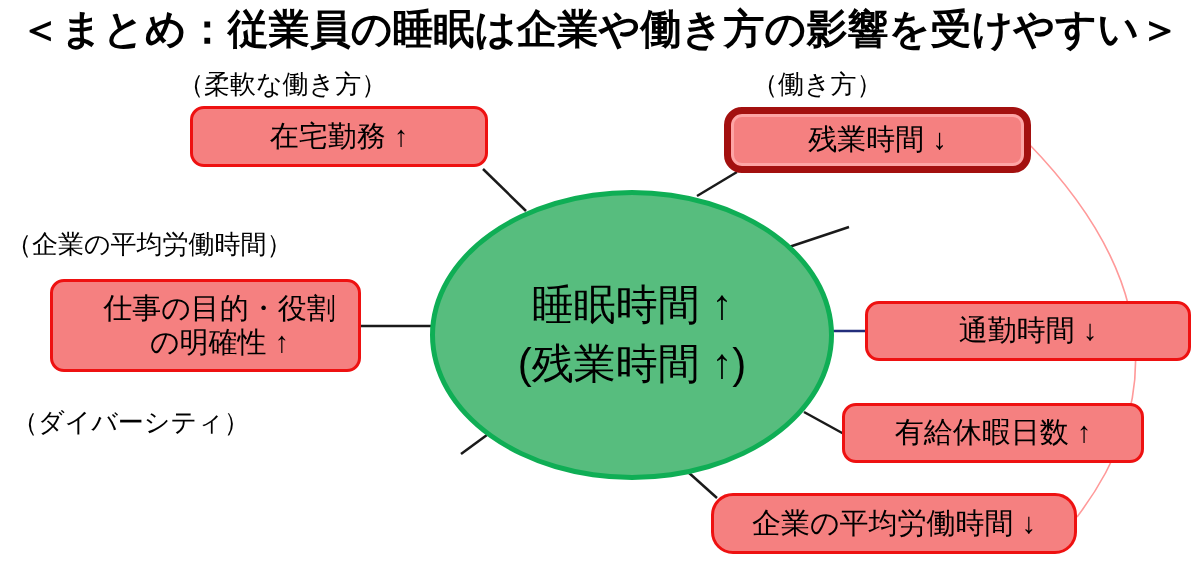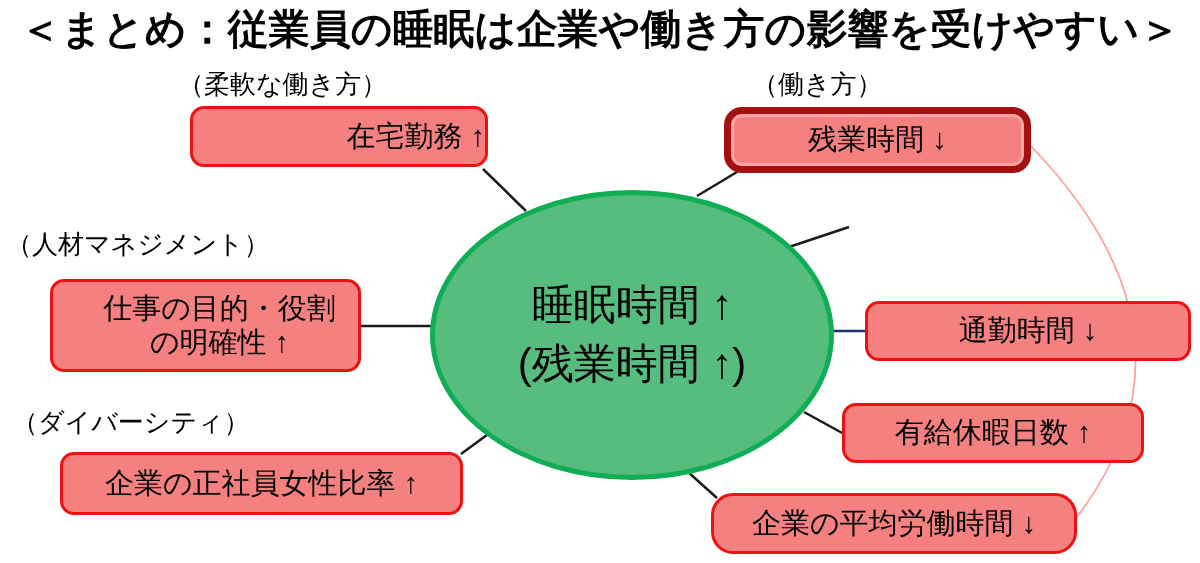--- a/index.html
+++ b/index.html
@@ -102,29 +102,29 @@
     <line class="ln" x1="849" y1="227" x2="789" y2="247"></line>
     <line class="ln navy" x1="833" y1="331" x2="866" y2="331"></line>
     <line class="ln" x1="804" y1="412" x2="844" y2="434"></line>
     <line class="ln" x1="688" y1="472" x2="717" y2="498"></line>
     <line class="ln" x1="349" y1="326" x2="431" y2="326"></line>
     <line class="ln" x1="461" y1="454" x2="491" y2="432"></line>
   </svg>
 
   <div class="cat" style="left:178px; top:70px;">（柔軟な働き方）</div>
   <div class="cat" style="left:752px; top:70px;">（働き方）</div>
-  <div class="cat" style="left:6px; top:230px;">（人材マネジメント）</div>
+  <div class="cat" style="left:6px; top:230px;">（企業の平均労働時間）</div>
   <div class="cat" style="left:12px; top:408px;">（ダイバーシティ）</div>
 
   <div class="ellipse">
     <div>睡眠時間 ↑</div>
     <div>(残業時間 ↑)</div>
   </div>
 
-  <div class="node" style="left:190px; top:106px; width:298px; height:61px;align-items:flex-end;">
+  <div class="node" style="left:190px; top:106px; width:298px; height:61px;">
     <span>在宅勤務 ↑</span>
   </div>
 
   <div class="node emphasis" style="left:724px; top:107px; width:307px; height:66px;">
     <span>残業時間 ↓</span>
   </div>
 
 
   <div class="node" style="left:865px; top:301px; width:326px; height:60px;text-align:center;">
     <span>通勤時間 ↓</span>
@@ -136,17 +136,14 @@
 
   <div class="node" style="left:711px; top:493px; width:366px; height:61px;border-radius:22px;">
     <span>企業の平均労働時間 ↓</span>
   </div>
 
   <div class="node" style="left:50px; top:279px; width:311px; height:93px;padding-left:28px;">
     <span>仕事の目的・役割</span>
     <span>の明確性 ↑</span>
   </div>
 
-  <div class="node" style="left:60px; top:452px; width:403px; height:63px;">
-    <span>企業の正社員女性比率 ↑</span>
-  </div>
 
 </div>
 
 </body></html>

